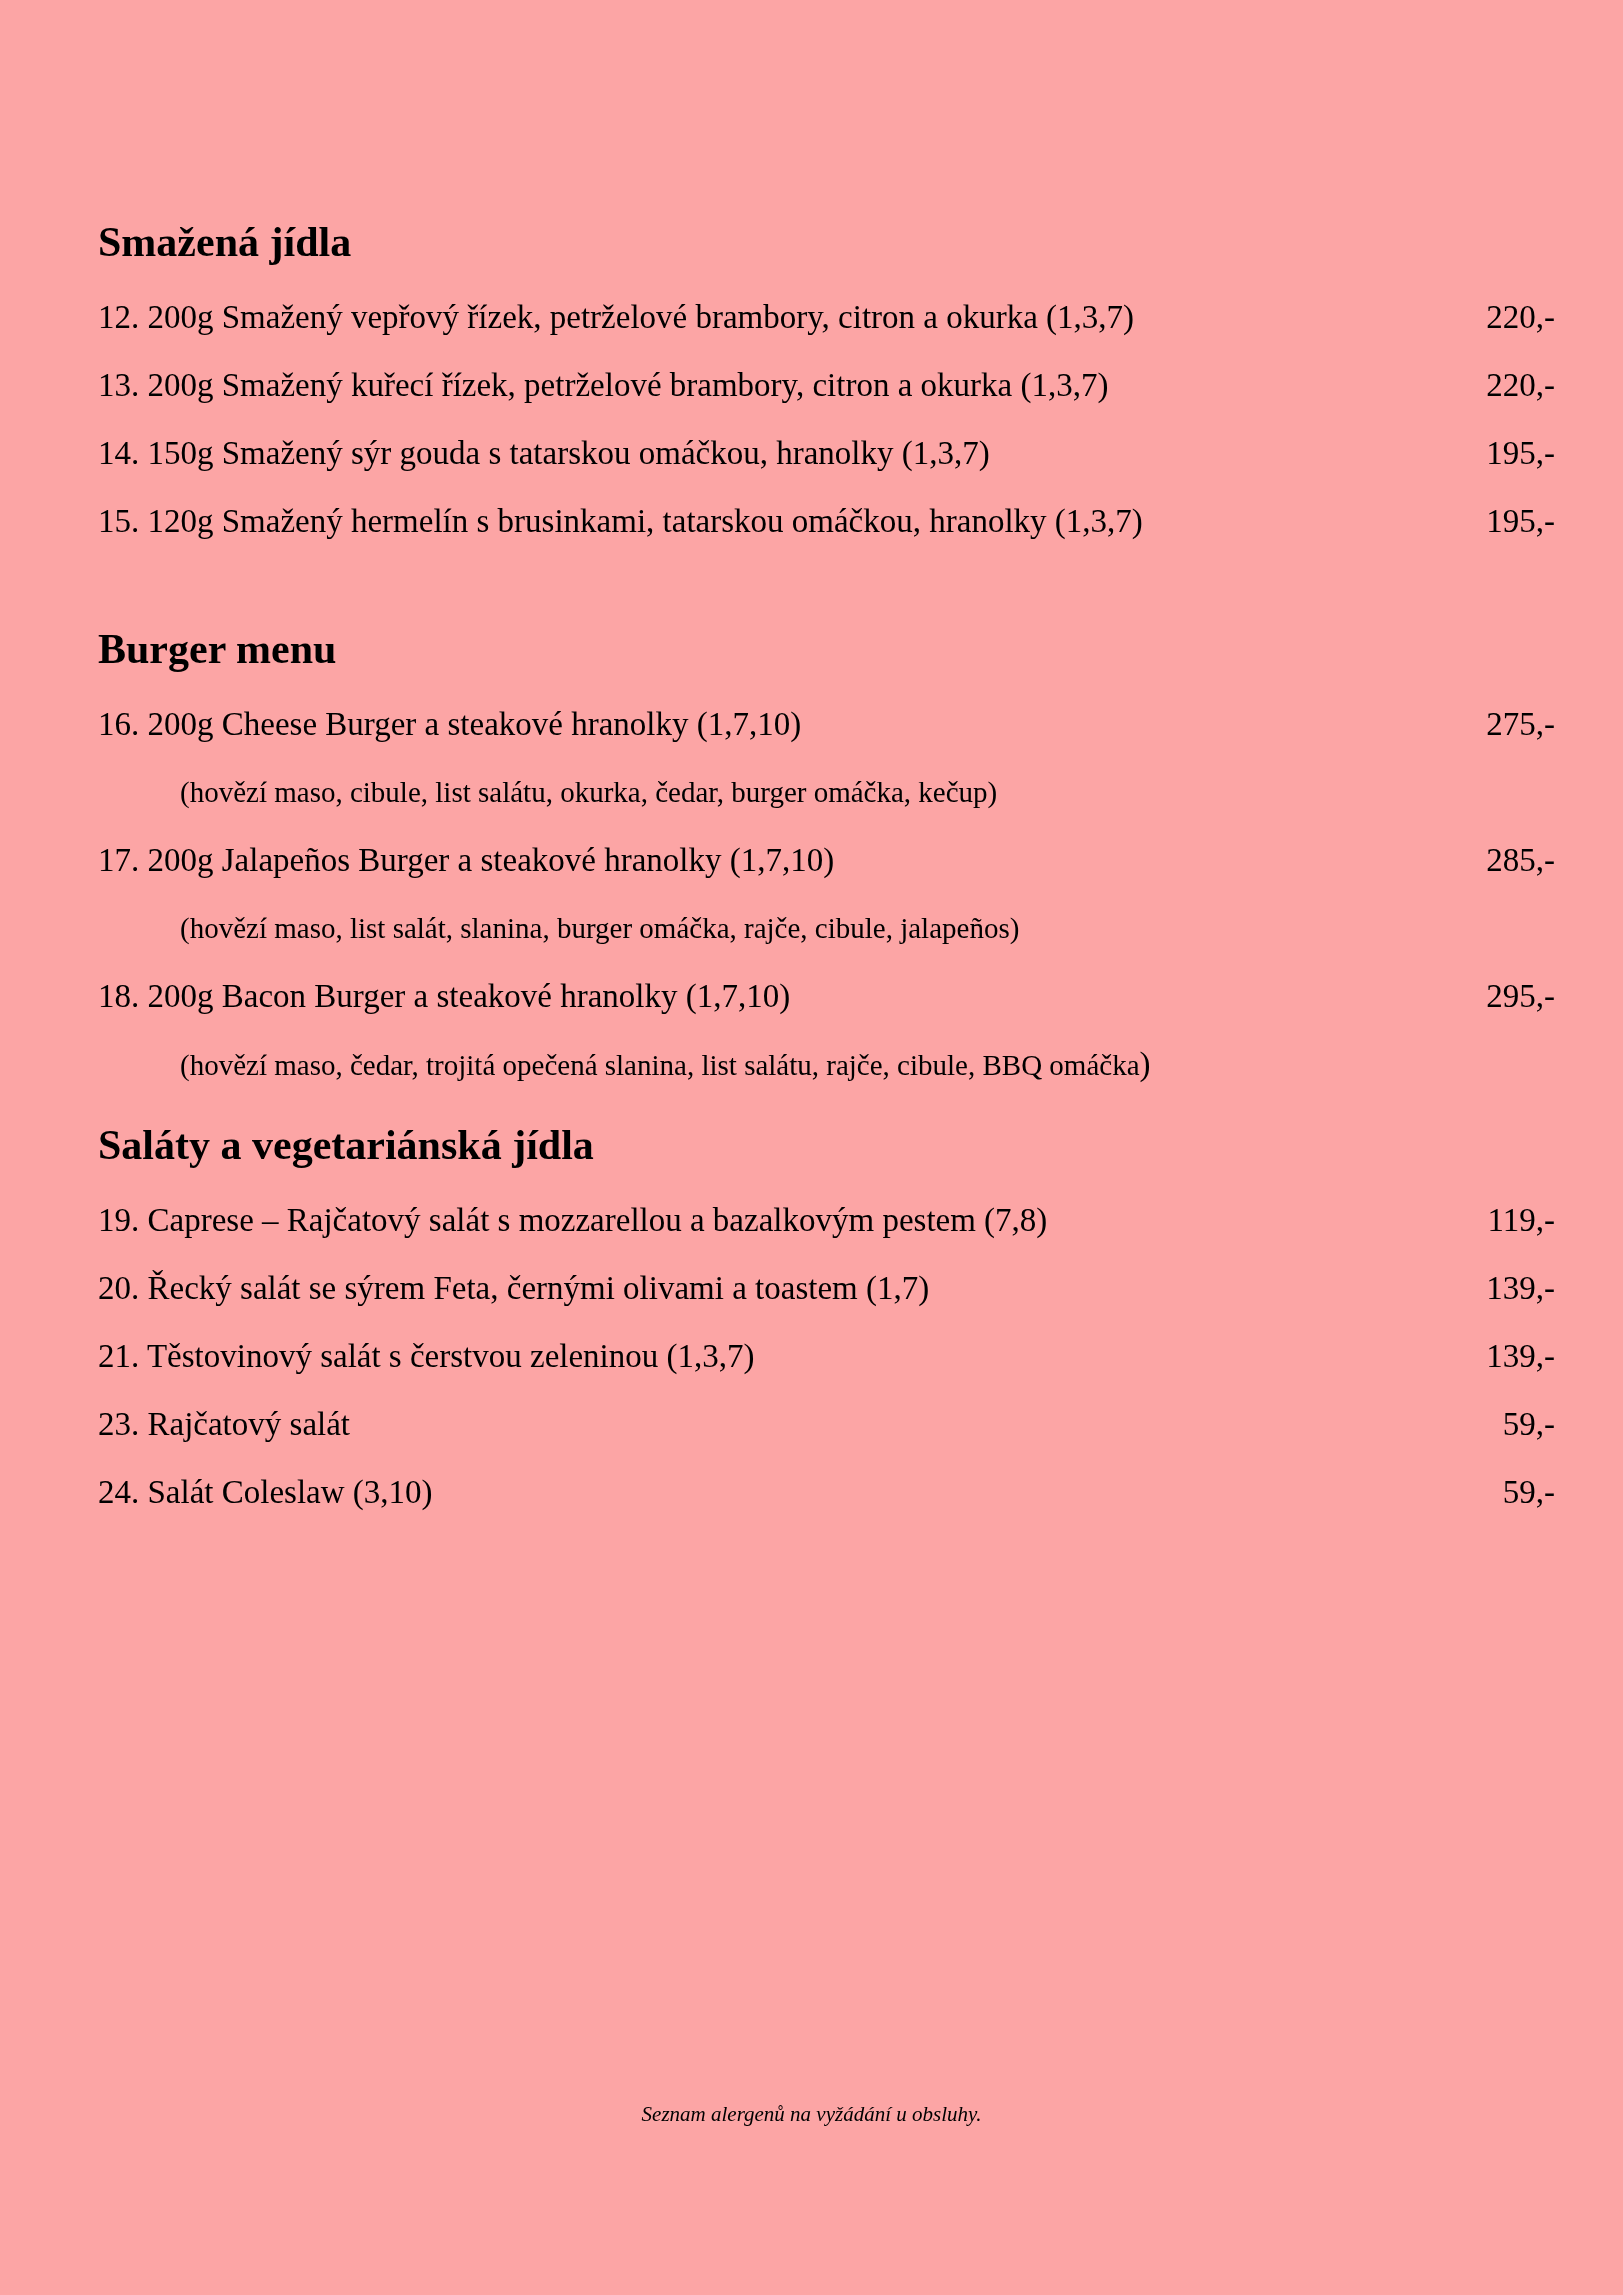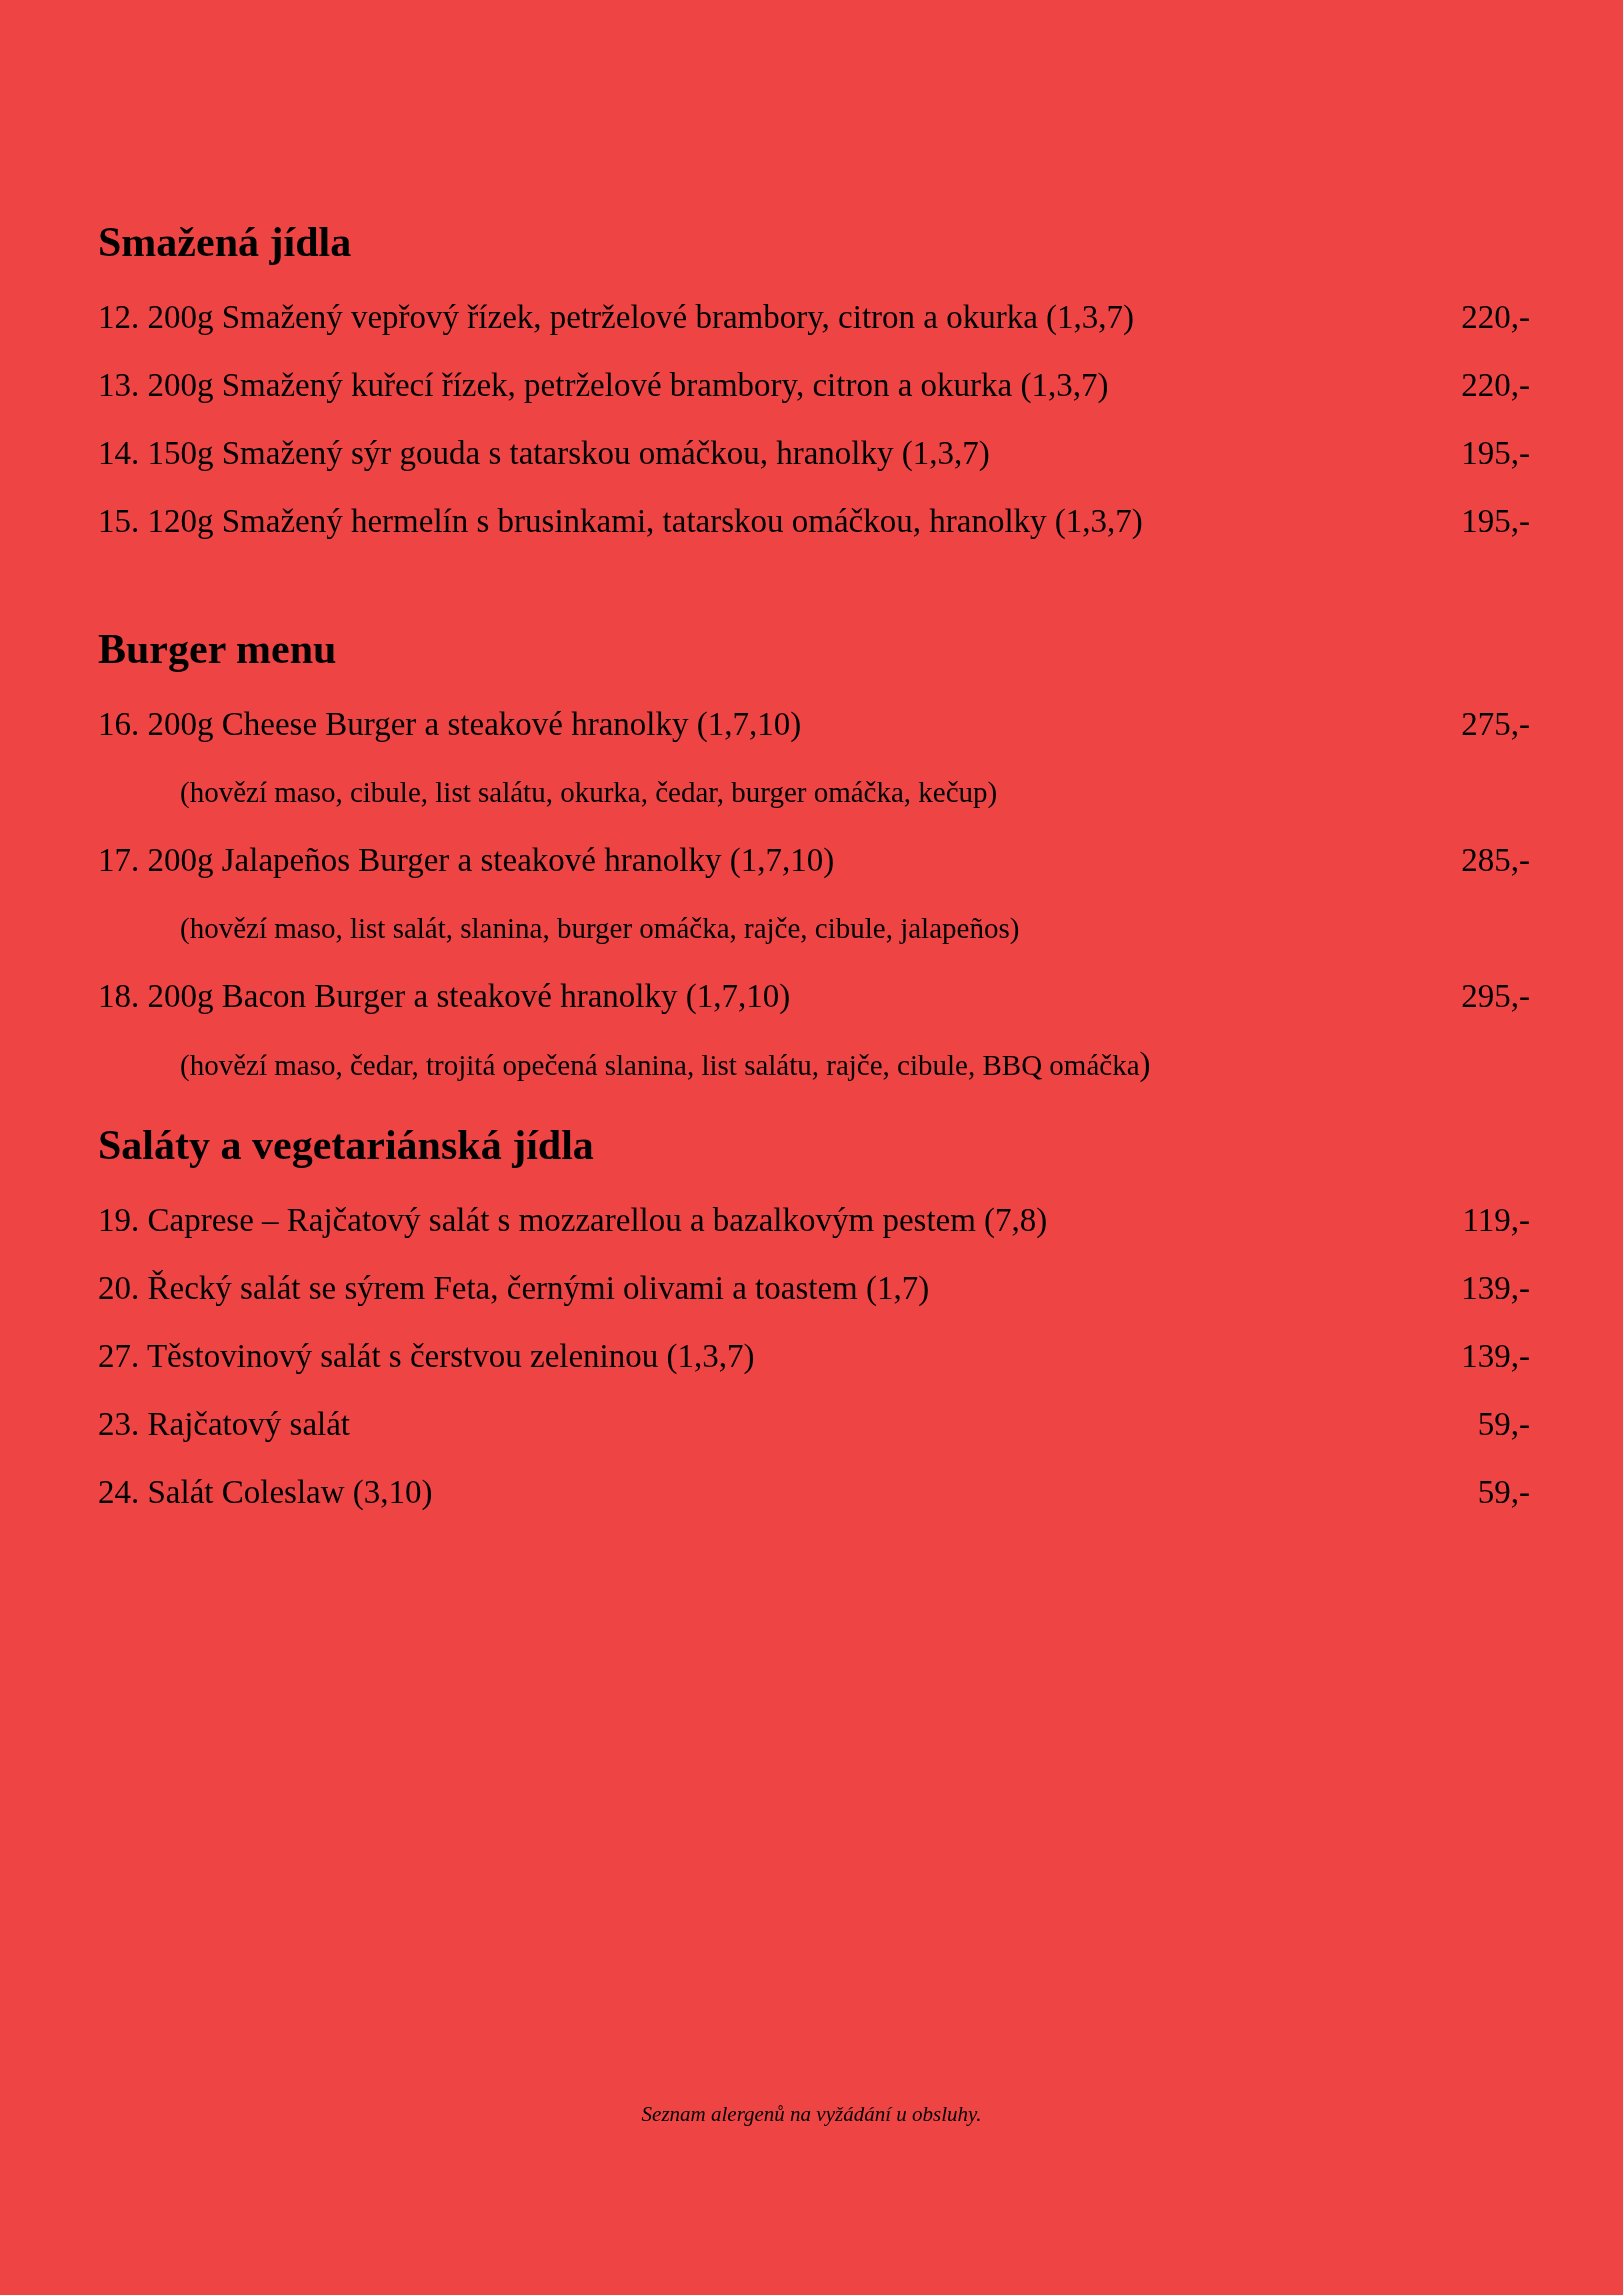--- a/index.html
+++ b/index.html
@@ -4,25 +4,25 @@
 <style>
   html, body {
     margin: 0;
     padding: 0;
     background: #ffffff;
   }
   .page {
     position: relative;
     width: 1623px;
     height: 2295px;
-    background: #ef4444;
+    background: #fca5a5;
     color: #000000;
     font-family: "Liberation Serif", serif;
     box-sizing: border-box;
-    padding: 221px 93px 0 98px;
+    padding: 221px 68px 0 98px;
     overflow: hidden;
   }
   .section-title {
     font-size: 42px;
     font-weight: bold;
     line-height: 1.0;
     margin: 0 0 38px 0;
     letter-spacing: 0px;
   }
   .section { margin: 0; }
@@ -114,21 +114,21 @@
 
     <div class="item-row">
       <span class="item-text">19. Caprese – Rajčatový salát s mozzarellou a bazalkovým pestem (7,8)</span>
       <span class="item-price">119,-</span>
     </div>
     <div class="item-row">
       <span class="item-text">20. Řecký salát se sýrem Feta, černými olivami a toastem (1,7)</span>
       <span class="item-price">139,-</span>
     </div>
     <div class="item-row">
-      <span class="item-text">27. Těstovinový salát s čerstvou zeleninou (1,3,7)</span>
+      <span class="item-text">21. Těstovinový salát s čerstvou zeleninou (1,3,7)</span>
       <span class="item-price">139,-</span>
     </div>
     <div class="item-row">
       <span class="item-text">23. Rajčatový salát</span>
       <span class="item-price">59,-</span>
     </div>
     <div class="item-row">
       <span class="item-text">24. Salát Coleslaw (3,10)</span>
       <span class="item-price">59,-</span>
     </div>

